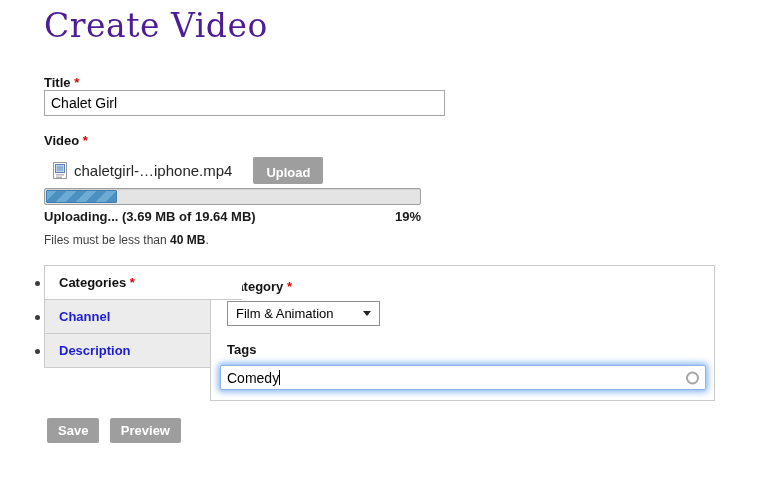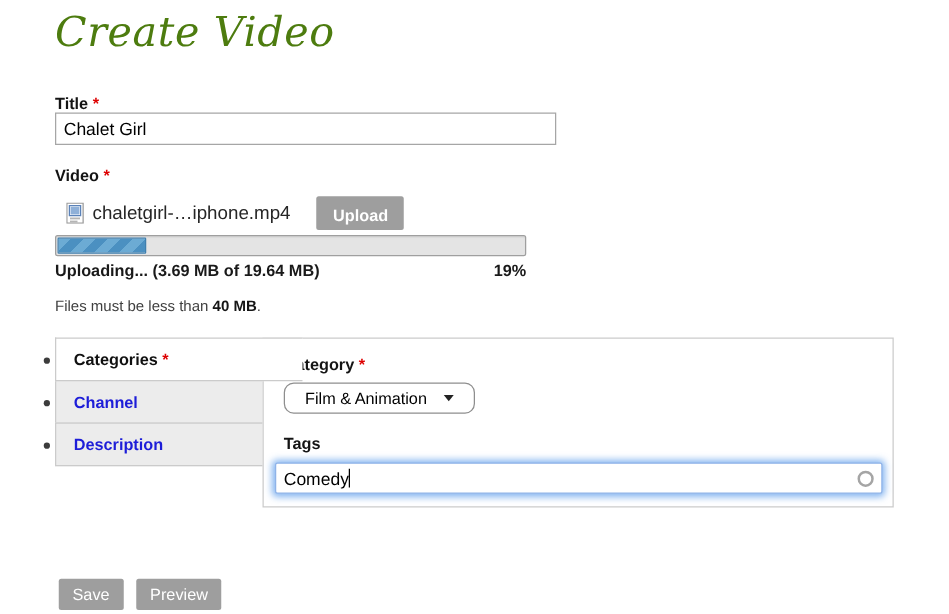--- a/index.html
+++ b/index.html
@@ -1,21 +1,21 @@
 <!DOCTYPE html>
 <html><head>
 <meta charset="utf-8">
 <style>
   * { margin:0; padding:0; box-sizing:border-box; }
   html,body { width:759px; height:491px; background:#fff; overflow:hidden;
               font-family:"Liberation Sans", sans-serif; color:#1a1a1a; }
   .content { padding-left:44px; padding-top:6px; }
 
-  h1.page-title { font-family:"DejaVu Serif", serif; font-style:italic; font-weight:normal;
-                  font-size:33px; color:#4d7c0f; letter-spacing:0.5px; }
+  h1.page-title { font-family:"DejaVu Serif", serif; font-weight:normal;
+                  font-size:33px; color:#4c1d95; letter-spacing:0.5px; }
 
   label.field-label { display:block; font-size:13px; font-weight:bold; color:#141414; }
   .req { color:#dd0000; font-weight:bold; }
 
   .form-item-title { margin-top:30px; }
   .title-input { width:401px; height:26px; border:1px solid #a6a6a6;
                  font-size:14px; padding:0 6px; color:#000; background:#fff;
                  font-family:"Liberation Sans", sans-serif; }
 
   .form-item-video { margin-top:17px; }
@@ -33,57 +33,57 @@
                 font-family:"Liberation Sans", sans-serif; cursor:pointer; }
 
   .progress-track { margin-top:4px; width:377px; height:17px; border:1px solid #9f9f9f;
                     border-radius:2px; background:#e4e4e4; padding:1px;
                     box-shadow:inset 0 1px 1px rgba(0,0,0,0.08); }
   .progress-fill { height:100%; border:1px solid #3f7fae; border-radius:1px;
                    background:repeating-linear-gradient(135deg,#6cabd4 0 7px,#4b90c1 7px 14px); }
   .progress-info { width:377px; display:flex; justify-content:space-between;
                    margin-top:4px; font-size:13px; font-weight:bold; color:#191919; }
 
-  .help { margin-top:14px; font-size:12px; color:#3f3f3f; }
+  .help { margin-top:9px; font-size:12px; color:#3f3f3f; }
   .help p { margin-top:8px; }
   .help b { color:#161616; }
 
   .vtabs { margin-top:18px; display:flex; align-items:flex-start; }
   ul.tab-list { list-style:none; width:166px; }
   ul.tab-list li { position:relative; width:197px; height:35px; line-height:33px;
                    background:#ececec; border:1px solid #cbcbcb; margin-bottom:-1px;
                    padding-left:14px; font-size:13px; font-weight:bold; cursor:pointer; z-index:1; }
   ul.tab-list li.active { width:198px; background:#fff; border-right:none; z-index:2; color:#101010; }
   ul.tab-list li .tab-label { color:#1d1dd8; }
   ul.tab-list li.active .tab-label { color:#101010; }
   .bullet { position:absolute; left:-10px; top:15px; width:5px; height:5px;
             border-radius:50%; background:#3c3c3c; }
 
   .pane { width:505px; min-height:134px; border:1px solid #cbcbcb; background:#fff;
           padding:13px 8px 10px 9px; position:relative; z-index:1; }
   .pane .field-label { margin-left:7px; }
   .select-box { margin-left:7px; margin-top:7px; width:153px; height:25px;
-                border:1px solid #8e8e8e; border-radius:8px; background:#fff;
+                border:1px solid #8e8e8e; border-radius:0; background:#fff;
                 display:flex; align-items:center; justify-content:space-between;
-                padding:0 16px; font-size:13px; color:#000; cursor:pointer; }
+                padding:0 8px; font-size:13px; color:#000; cursor:pointer; }
   .chevron-down { width:0; height:0; border-left:4px solid transparent;
                   border-right:4px solid transparent; border-top:5px solid #222; }
   .tags-label { margin-top:16px; }
   .tags-wrap { position:relative; margin-top:8px; height:25px; }
   .tags-input { width:100%; height:25px; border:1px solid #8fb3e8; border-radius:2px;
                 box-shadow:0 0 6px 2px rgba(92,156,235,0.75); font-size:14px; color:#000;
                 padding:0 24px 0 6px; font-family:"Liberation Sans", sans-serif; outline:none; }
   .text-cursor { position:absolute; left:59px; top:5px; width:1px; height:15px; background:#000; }
   .throbber { position:absolute; right:7px; top:50%; transform:translateY(-50%);
               width:13px; height:13px; border:2px solid #a5a5a5; border-radius:50%; background:#fff; }
 
   .actions { margin-top:17px; margin-left:3px; }
   .actions button { height:25px; padding:0 11px; margin-right:6px; border:none; border-radius:2px;
-                    background:#9e9e9e; color:#fff; font-weight:normal; font-size:13px;
-                    font-family:"Liberation Sans", sans-serif; cursor:pointer;margin-top:40px; }
+                    background:#9e9e9e; color:#fff; font-weight:bold; font-size:13px;
+                    font-family:"Liberation Sans", sans-serif; cursor:pointer; }
 </style>
 </head>
 <body>
 
 <div class="content">
 
   <h1 class="page-title">Create Video</h1>
 
   <div class="form-item-title">
     <label class="field-label"><span>Title</span>

